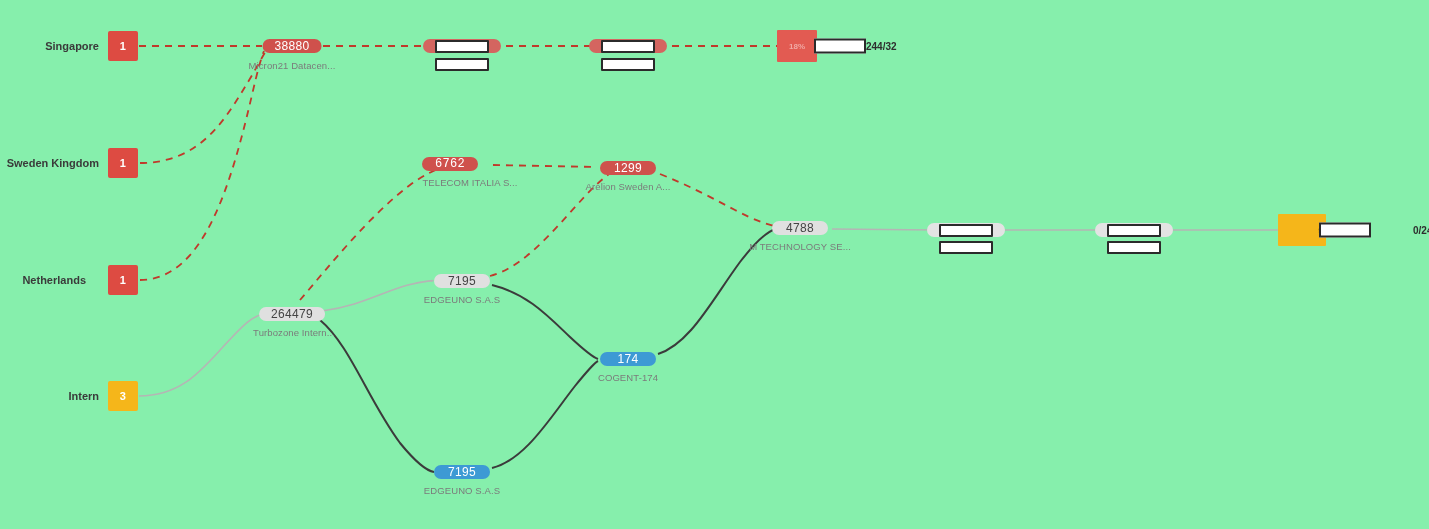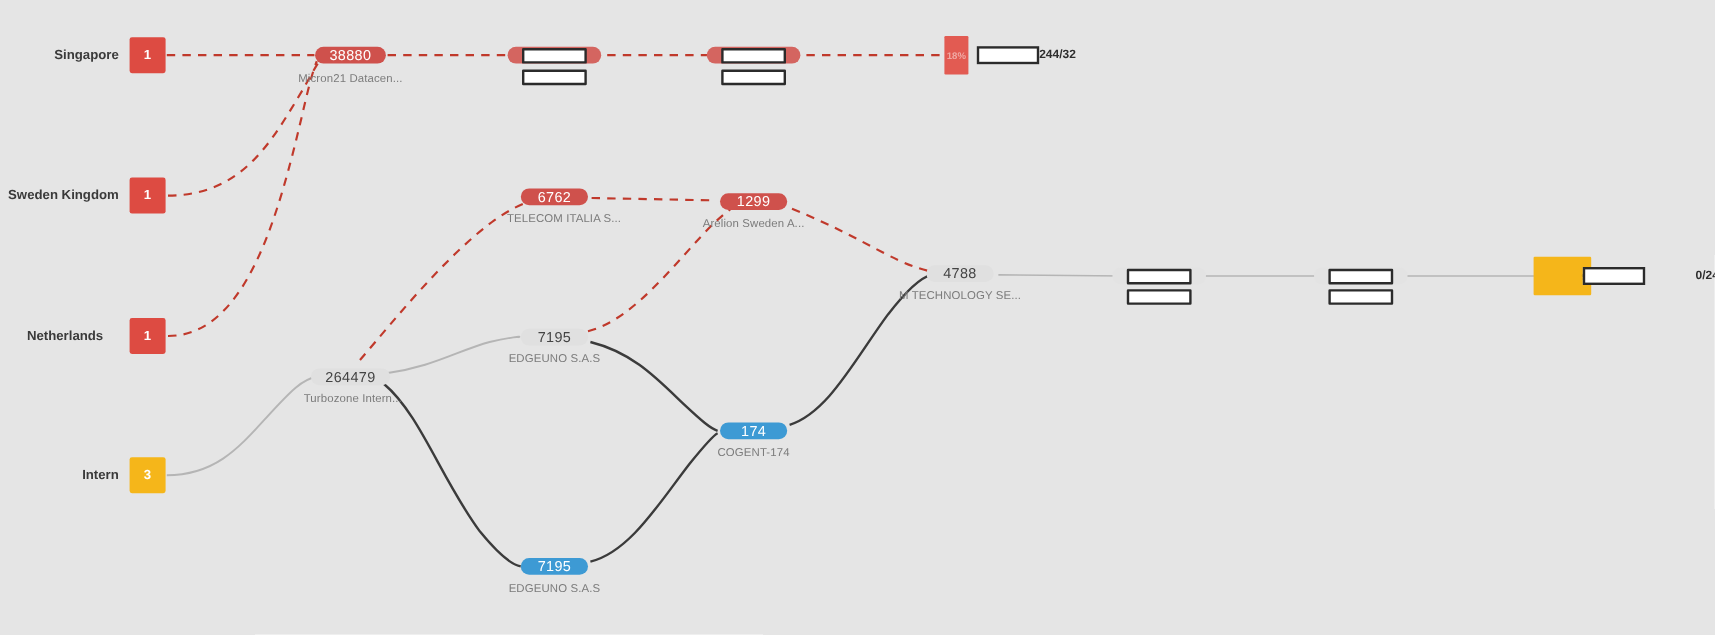--- a/index.html
+++ b/index.html
@@ -10,21 +10,21 @@
   body {
     font-family: "Liberation Sans", sans-serif;
     width: 1429px;
     height: 529px;
     overflow: hidden;
   }
   #stage {
     position: relative;
     width: 1429px;
     height: 529px;
-    background: #e5e5e5;
+    background: #86efac;
   }
   #edges {
     position: absolute;
     left: 0;
     top: 0;
     width: 1429px;
     height: 529px;
   }
   .node {
     position: absolute;
@@ -92,21 +92,21 @@
   }
   .redact-pillbar { width: 54px; height: 13px; }
   .redact-sub {
     position: absolute;
     transform: translate(-50%, 0);
     z-index: 6;
   }
   .redact-sub .redact-bar { width: 54px; height: 13px; }
   
   .pct-badge {
-    width: 20px;
+    width: 40px;
     height: 32px;
     font-size: 8px;
     font-weight: 700;
     color: #ffffff;
     border-radius: 1px;
     opacity: 1;
   }
   .pct-badge.red { background: #e25b52; }
   .pct-badge.red span { color: #f0a9a4; }
   .pct-badge.yellow { background: #f5b61a; padding-left: 48px; }
@@ -203,21 +203,21 @@
     <span class="redact-bar"></span>
   </div>
 
   <div class="node pill redact" style="left:628px; top:46px;">
     <span class="redact-bar redact-pillbar"></span>
   </div>
   <div class="redact-sub" style="left:628px; top:58px;">
     <span class="redact-bar"></span>
   </div>
 
-  <div class="node pill red" style="left:462px; top:164px;">
+  <div class="node pill red" style="left:450px; top:164px;font-family:Liberation Mono, monospace;">
     <span>6762</span>
   </div>
   <div class="node-sublabel" style="left:470px; top:177px;">TELECOM ITALIA S...</div>
 
   <div class="node pill red" style="left:628px; top:168px;">
     <span>1299</span>
   </div>
   <div class="node-sublabel" style="left:628px; top:181px;">Arelion Sweden A...</div>
 
   <div class="node pill grey" style="left:800px; top:228px;">

